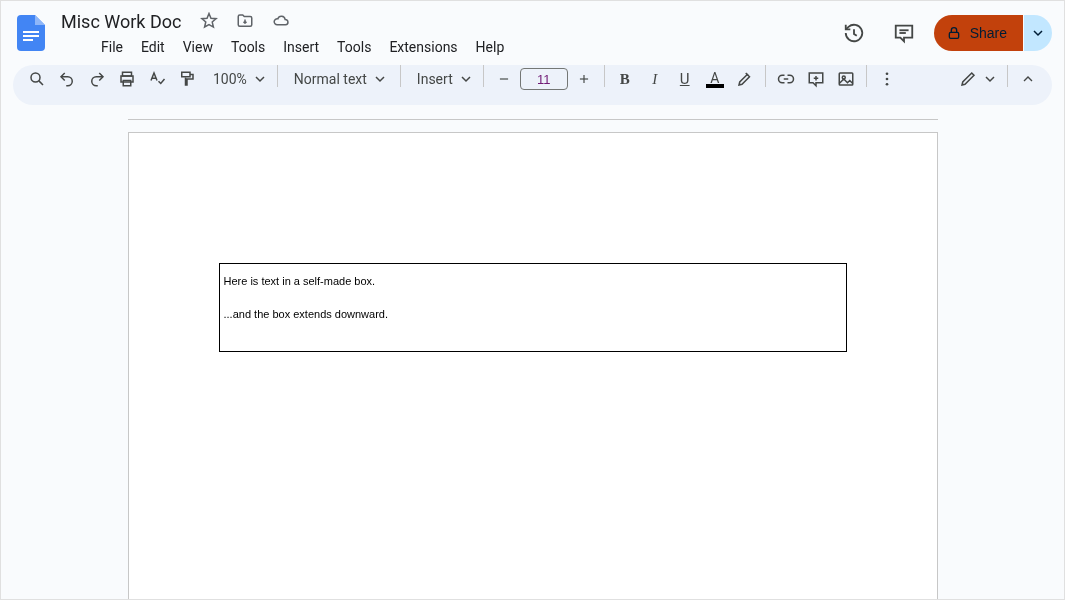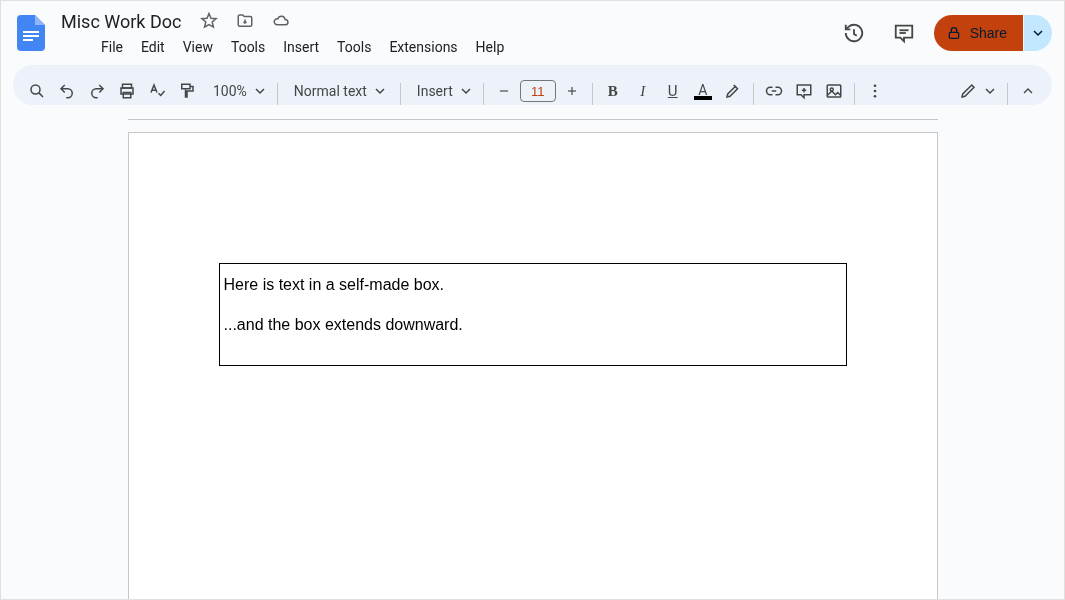--- a/index.html
+++ b/index.html
@@ -56,41 +56,41 @@
   .share-drop {
     background: #c2e7ff; border: none; width: 28px; height: 36px;
     border-radius: 0 18px 18px 0; margin-left: 1px;
     display:flex; align-items:center; justify-content:center; cursor:pointer;
     color: #001d35;
   }
   
   .toolbar-wrap { padding: 0 12px 10px 12px; }
   .toolbar {
     background: #edf2fa; border-radius: 24px; height: 40px;
-    display: flex; align-items: flex-end; padding: 0 10px; gap: 2px;
+    display: flex; align-items: flex-start; padding: 0 10px; gap: 2px;
   }
   .tbtn {
     min-width: 28px; height: 28px; border-radius: 4px;
     display:flex; align-items:center; justify-content:center;
     color: #444746; cursor: pointer; font-size: 13px;
     padding: 0 2px;
   }
   .tsep {
     width: 1px; height: 22px; background: #c7c7c7; margin: 0 4px;
   }
   .tsel {
     display:flex; align-items:center; gap:6px; padding: 0 6px 0 10px;
     height: 28px; cursor:pointer; color:#444746; font-size:14px;
   }
   .fontsize-box {
     display:flex; align-items:center; gap:2px;
   }
   .fs-input {
-    width: 36px; height: 22px; border: 1px solid #747775; border-radius: 4px;
-    text-align: center; font-size: 13px; background: transparent; color:#c2410c;
+    width: 48px; height: 22px; border: 1px solid #747775; border-radius: 4px;
+    text-align: center; font-size: 13px; background: transparent; color:#701a75;
   }
   .text-color {
     display:flex; flex-direction:column; align-items:center; justify-content:center;
     width:28px; height:28px; cursor:pointer;
   }
   .text-color .bar { width: 18px; height: 4px; background:#000; margin-top:-2px;}
   .spacer { flex: 1; }
   
   .canvas {
     height: calc(600px - 64px - 50px);
@@ -101,21 +101,21 @@
     padding: 4px 0 20px 0;
     background: #f9fbfd;
   }
   .page {
     width: 810px; background: #fff; border: 1px solid #c7c7c7;
   }
   .page-top { height: 50px; margin-bottom: 12px; }
   .page-main { min-height: 700px; padding: 130px 90px 40px 90px; }
   .textbox {
     border: 1px solid #000; padding: 10px 4px 28px 4px;
-    font-family: Arial, sans-serif; font-size: 16px; color:#000;
+    font-family: Arial, sans-serif; font-size: 11px; color:#000;
     line-height: 1.4;
   }
   .textbox p { margin-bottom: 18px; }
   .textbox p:last-child { margin-bottom: 0; }
   svg { display:block; }
   .chev { margin-left:2px;}
 </style>
 </head>
 <body>
 

